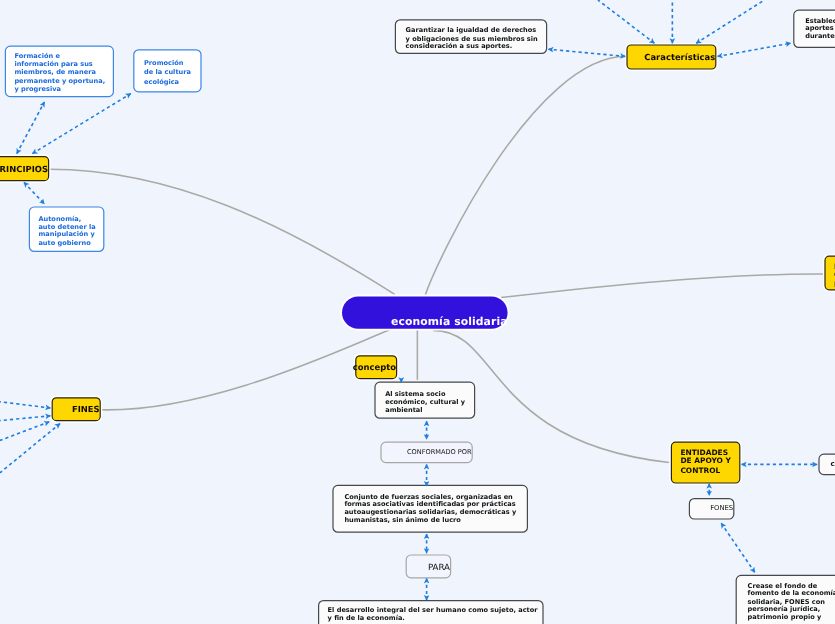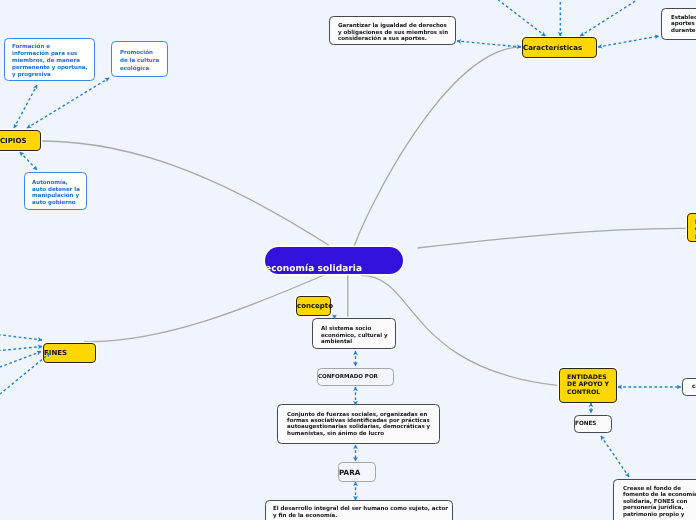--- a/index.html
+++ b/index.html
@@ -4,32 +4,32 @@
 <title>economía solidaria</title>
 <style>
   html,body{margin:0;padding:0;}
   *{-webkit-font-smoothing:antialiased;text-rendering:geometricPrecision;}
   body{width:696px;height:520px;background:#f0f4fd;overflow:hidden;
        font-family:"DejaVu Sans",sans-serif;}
   #canvas{position:relative;width:696px;height:520px;background:#f0f4fd;overflow:hidden;}
   svg.layer{position:absolute;left:0;top:0;width:696px;height:520px;}
   #overlay{z-index:5;}
   .node{position:absolute;box-sizing:border-box;display:flex;align-items:center;
-        justify-content:flex-start;text-align:center;white-space:pre-line;}
+        justify-content:flex-end;text-align:center;white-space:pre-line;}
   .central{background:#3311dd;color:#fff;font-weight:bold;box-shadow:0 0 0 1.5px #ffffff;}
   .topic{background:#ffd700;border:1.4px solid #2a2410;border-radius:4px;
          color:#100c04;font-weight:bold;font-size:7px;box-shadow:0 0 0 1.2px #ffffff;}
   .note-blue{background:#fff;border:1.35px solid #3b86e8;border-radius:4.5px;
              color:#1b6ade;font-weight:bold;font-size:5.5px;line-height:7px;
              text-align:left;justify-content:flex-start;align-items:flex-start;}
   .note-dark{background:#fbfbfb;border:1.4px solid #45494d;border-radius:4.5px;
              color:#121416;font-weight:bold;font-size:5.5px;line-height:6.8px;
              text-align:left;justify-content:flex-start;align-items:flex-start;}
   .conn{background:#f2f5fd;border:1.2px solid #a6a6a6;border-radius:4.5px;
-        color:#121416;font-weight:bold;font-size:5.5px;}
+        color:#121416;font-weight:normal;font-size:5.5px;}
 </style>
 </head>
 <body>
 
 <div id="canvas">
   <svg class="layer" id="edges" viewBox="0 0 696 520">
     <defs>
       <marker id="ah" markerWidth="5" markerHeight="5" refX="4.2" refY="2.4" orient="auto" markerUnits="userSpaceOnUse">
           <path d="M0,0 L4.6,2.4 L0,4.8 L1.1,2.4 Z" fill="#1f7fe0"></path>
         </marker>
@@ -37,30 +37,30 @@
           <path d="M4.6,0 L0,2.4 L4.6,4.8 L3.5,2.4 Z" fill="#1f7fe0"></path>
         </marker>
     </defs>
     <path d="M41,141 C143.1,141.1 236.0,186.2 328.9,245.3" fill="none" stroke="#a9a9a5" stroke-width="1.3"></path>
     <path d="M521.8,46.9 C445.7,46.9 364.9,214.4 354.0,247.0" fill="none" stroke="#a9a9a5" stroke-width="1.3"></path>
     <path d="M417.5,248.0 C496.2,239.0 600.8,227.8 686.0,228.3" fill="none" stroke="#a9a9a5" stroke-width="1.3"></path>
     <path d="M84.0,341.5 C175.2,343.7 285.2,290.5 324.4,275.0" fill="none" stroke="#a9a9a5" stroke-width="1.3"></path>
     <path d="M347.8,274.5 L347.8,316.5" fill="none" stroke="#a9a9a5" stroke-width="1.3"></path>
     <path d="M361.0,275.3 C416.7,275.4 404.7,368.0 557.4,385.4" fill="none" stroke="#a9a9a5" stroke-width="1.3"></path>
   </svg>
-  <div class="node central" style="left:265px;top:247px;width:138px;height:27px;border-radius:14px;font-size:9px;letter-spacing:0.08px;padding-top:17px;">
+  <div class="node central" style="left:285px;top:247px;width:138px;height:27px;border-radius:14px;font-size:9px;letter-spacing:0.08px;padding-top:17px;">
     <span>economía solidaria</span>
   </div>
   <div class="node topic" style="left:-20px;top:130px;width:61px;height:21px;">
     <span>PRINCIPIOS</span>
   </div>
   <div class="node topic" style="left:522px;top:37px;width:75px;height:21px;">
     <span>Características</span>
   </div>
-  <div class="node topic" style="left:43px;top:343px;width:53px;height:20px;">
+  <div class="node topic" style="left:43px;top:331px;width:41px;height:20px;">
     <span>FINES</span>
   </div>
   <div class="node topic" style="left:296px;top:296px;width:35px;height:20px;">
     <span>concepto</span>
   </div>
   <div class="node topic" style="left:559px;top:368px;width:58px;height:35px;text-align:left;justify-content:flex-start;align-items:flex-start;padding:5px 0 0 7px;line-height:7.4px;font-size:6.2px;">
     <span>ENTIDADES
 DE APOYO Y
 CONTROL</span>
   </div>

